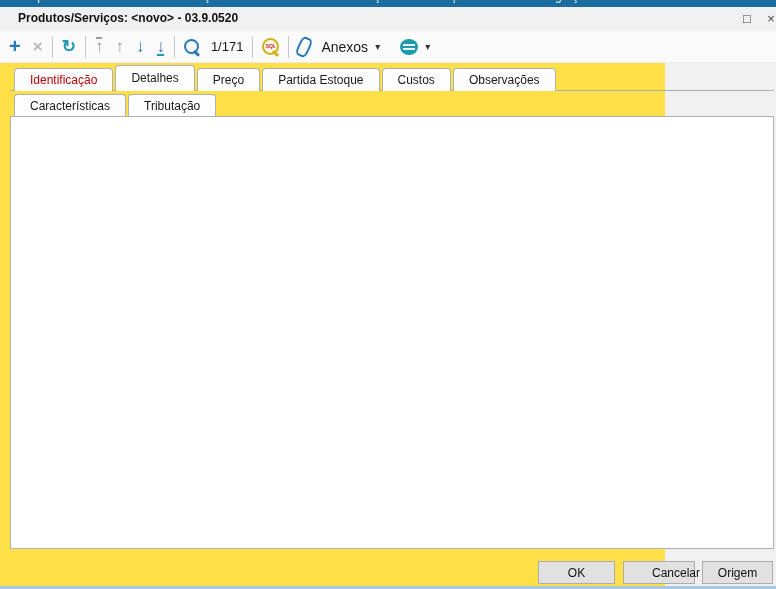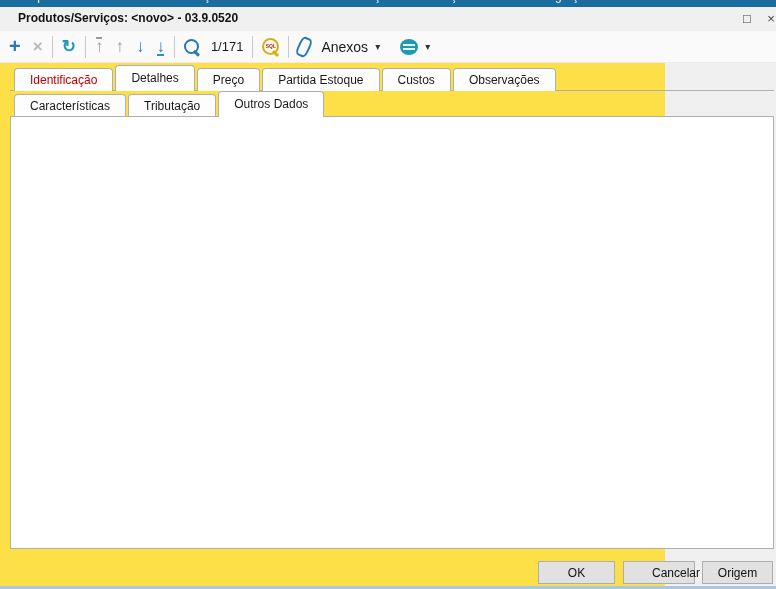--- a/index.html
+++ b/index.html
@@ -149,21 +149,20 @@
     <div class="tab selected">Detalhes</div>
     <div class="tab">Preço</div>
     <div class="tab">Partida Estoque</div>
     <div class="tab">Custos</div>
     <div class="tab">Observações</div>
   </div>
 
   <div class="tabrow tabrow2">
     <div class="tab">Características</div>
     <div class="tab">Tributação</div>
-    <div class="tab selected">Outros Dados</div>
   </div>
 
   <div class="panel"></div>
 
   <div class="group" style="left:36px;top:126px;width:336px;height:54px;">
     <span class="group-title">Nomenclatura Comum do Mercosul (NCM)</span>
   </div>
   <span class="flabel" style="left:44px;top:136px;">Referência (A-Z):</span>
   <input class="tbox" style="left: 44px; top: 149px; width: 62px; height: 21px;" value="">
   <span class="flabel" style="left:116px;top:136px;">Número:</span>

